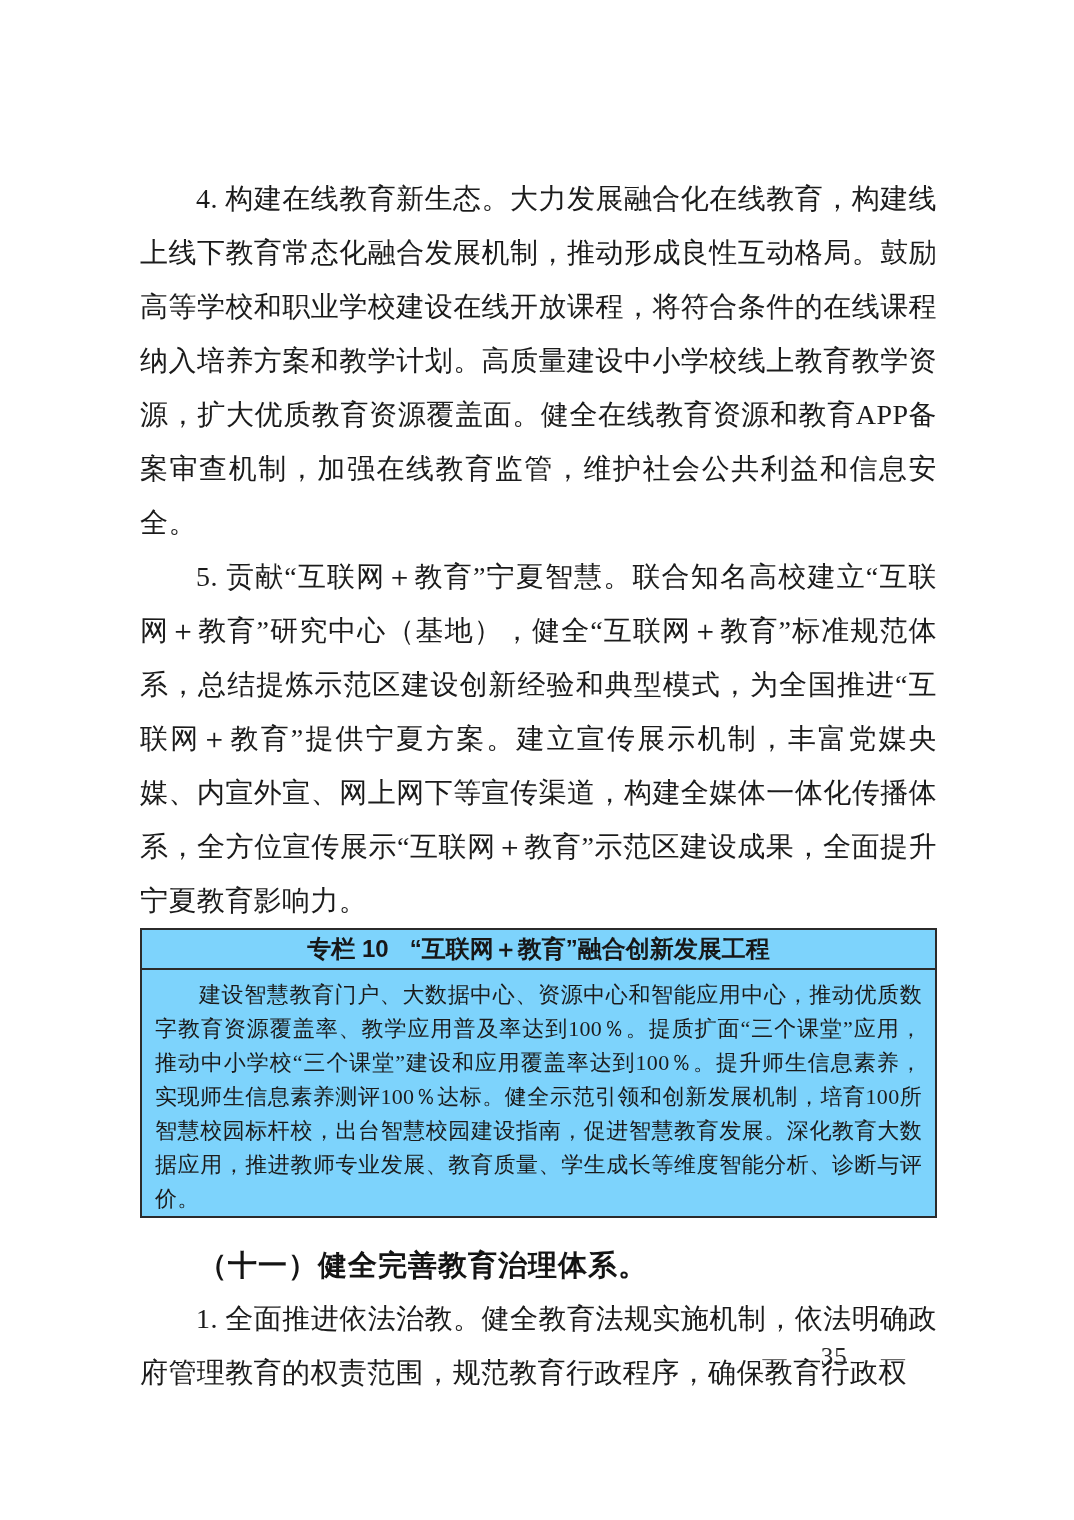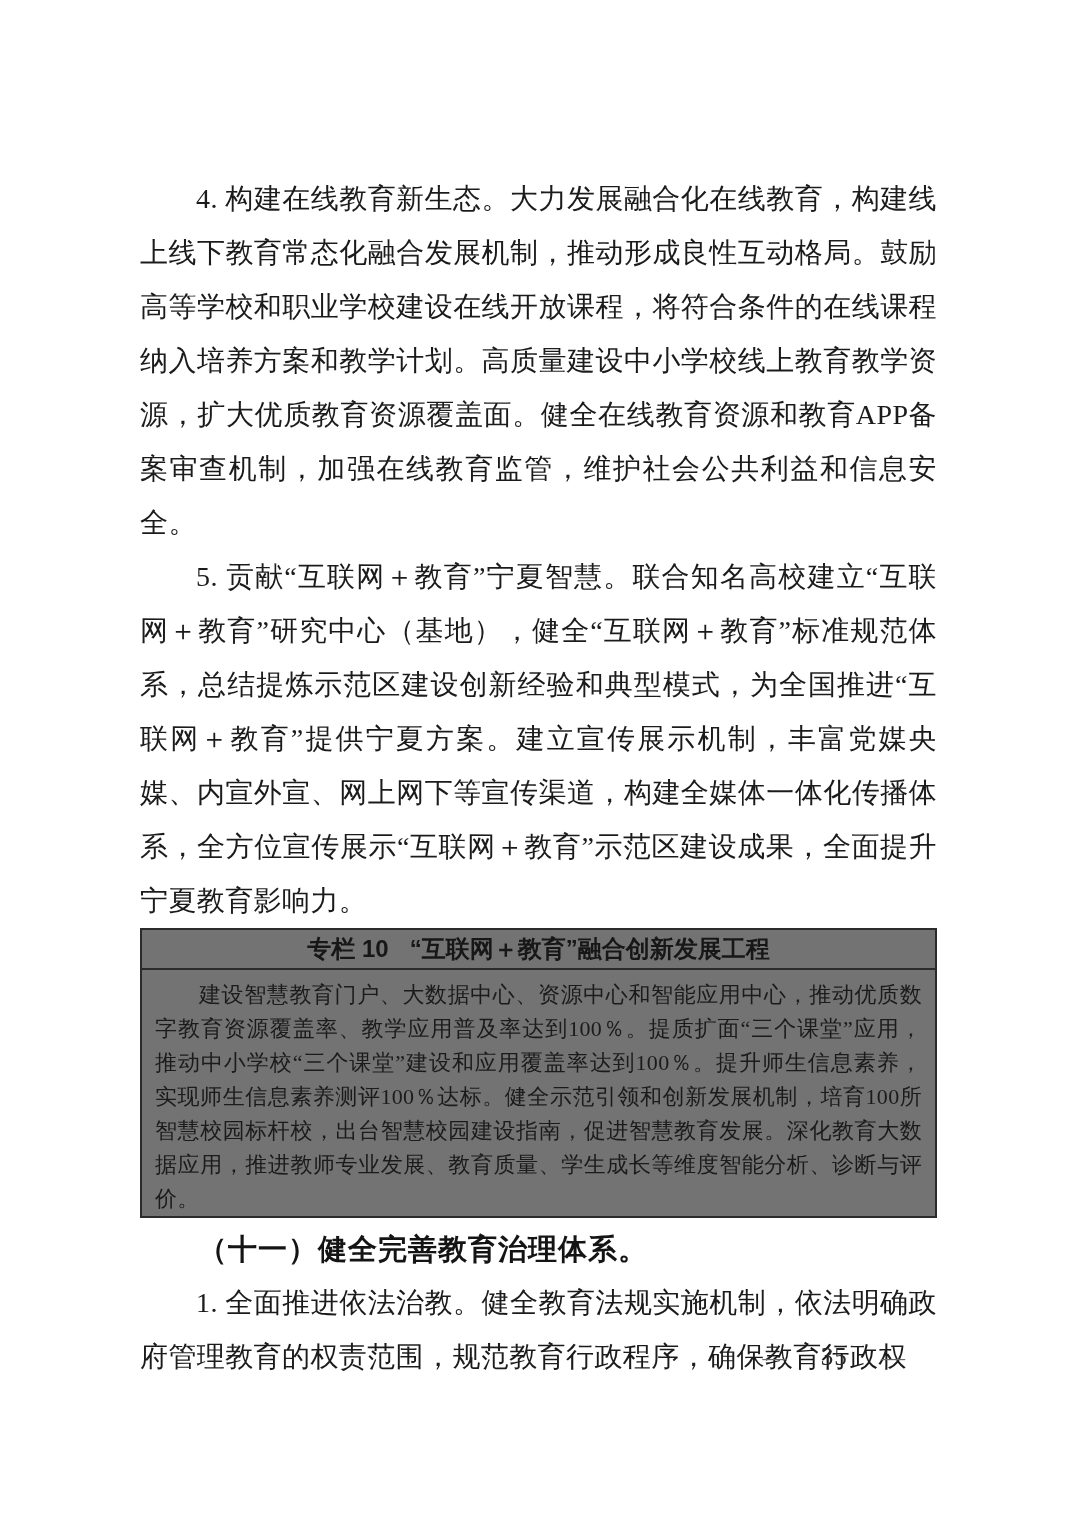--- a/index.html
+++ b/index.html
@@ -26,21 +26,21 @@
     margin: 0;
     font-size: 28px;
     line-height: 54px;
     text-align: justify;
     text-indent: 2em;
     letter-spacing: 0.4px;
   }
   .feature-box {
     margin-top: 0px;
     border: 2px solid #2b2b2b;
-    background: #737373;
+    background: #7dd3fc;
   }
   .feature-box-title {
     height: 38px;
     line-height: 38px;
     text-align: center;
     border-bottom: 2px solid #2b2b2b;
     font-family: "Liberation Sans", "DejaVu Sans", sans-serif;
     font-weight: bold;
     font-size: 24px;
     color: #171717;
@@ -52,21 +52,21 @@
     padding: 8px 13px 0 13px;
     font-size: 22px;
     line-height: 34px;
     text-align: justify;
     text-indent: 2em;
     letter-spacing: 0.3px;
     color: #1b1b1b;
   }
   p.section-heading {
     margin: 0;
-    padding-top: 4px;
+    padding-top: 20px;
     font-size: 29px;
     font-weight: bold;
     line-height: 54px;
     text-indent: 2em;
     letter-spacing: 1px;
     color: #141414;
   }
   .page-number {
     position: absolute;
     top: 1343px;

